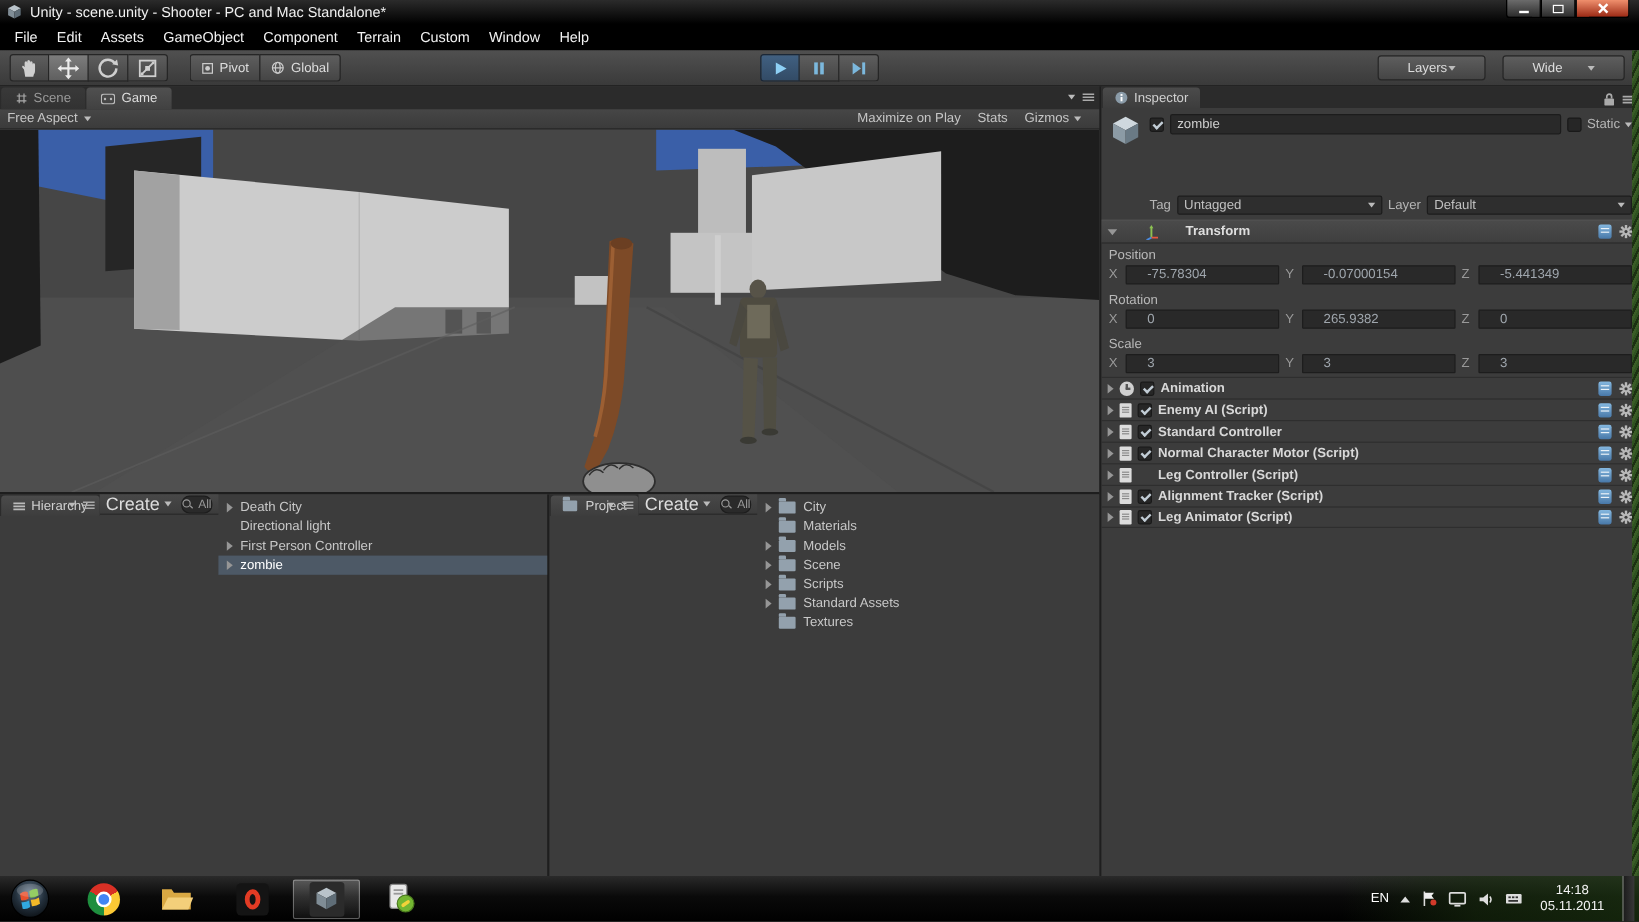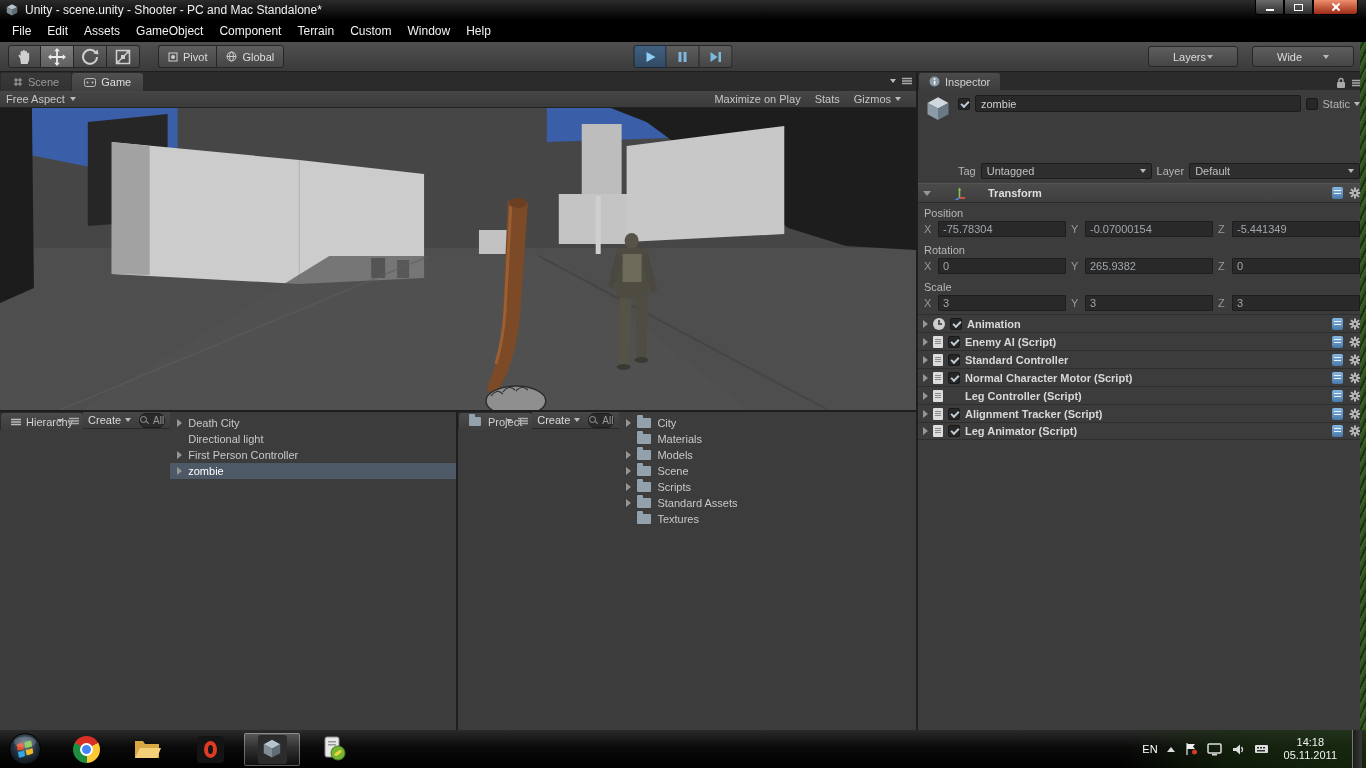--- a/index.html
+++ b/index.html
@@ -63,21 +63,21 @@
   .game-view { flex:1; background:#484848; position:relative; overflow:hidden; }
   .game-view svg { display:block; width:100%; height:100%; }
 
   
   .panel { display:flex; flex-direction:row; background:#3c3c3c; }
   .hierarchy-panel { width:458px; border-right:2px solid #1e1e1e; }
   .project-panel { flex:1; }
   .ptabs { height:18px; background:#2b2b2b; display:flex; align-items:flex-end; position:relative; }
   .ptab { height:17px; padding:0 10px; display:flex; align-items:center; gap:5px; font-size:11px; color:#d0d0d0; background:linear-gradient(#4b4b4b,#3d3d3d); border-radius:3px 3px 0 0; margin-left:1px; }
   .panel-bar { height:17px; background:linear-gradient(#484848,#3c3c3c); border-bottom:1px solid #2a2a2a; display:flex; align-items:center; padding:0 5px; gap:8px; }
-  .create-btn { display:flex; align-items:center; gap:4px; font-size:11px; color:#ddd;justify-content:flex-end; }
+  .create-btn { display:flex; align-items:center; gap:4px; font-size:15px; color:#ddd;justify-content:flex-end; }
   .search-box { flex:1; height:15px; background:#2a2a2a; border:1px solid #1d1d1d; border-radius:7px; display:flex; align-items:center; justify-content:center; gap:4px; color:#999; font-size:10px; }
   .mag { width:9px; height:9px; position:relative; }
   .mag::before { content:""; position:absolute; left:0; top:0; width:5px; height:5px; border:1px solid #999; border-radius:50%; }
   .mag::after { content:""; position:absolute; left:6px; top:6px; width:3px; height:1px; background:#999; transform:rotate(45deg); }
   .tree { flex:1; padding-top:3px; }
   .tree-row { height:16px; display:flex; align-items:center; padding-left:4px; font-size:11px; color:#c8c8c8; gap:4px; }
   .tree-row.selected { background:#4d5966; color:#fff; }
   .arrow-slot { width:10px; display:flex; justify-content:center; }
   .tri-r { width:0; height:0; border-left:5px solid #969696; border-top:4px solid transparent; border-bottom:4px solid transparent; }
   .tri-d { width:0; height:0; border-top:5px solid #969696; border-left:4px solid transparent; border-right:4px solid transparent; }
@@ -93,21 +93,21 @@
   .insp-row2 { display:flex; align-items:center; gap:5px; font-size:11px; color:#b5b5b5;margin-top:48px; }
   .name-field { flex:1; height:17px; background:#292929; border:1px solid #1c1c1c; border-radius:2px; color:#cfcfcf; font-size:11px; display:flex; align-items:center; padding-left:5px; }
   .static-wrap { display:flex; align-items:center; gap:4px; color:#b5b5b5; font-size:11px; }
   .dropdown-field { height:16px; background:#2e2e2e; border:1px solid #1c1c1c; border-radius:2px; color:#c0c0c0; display:flex; align-items:center; justify-content:space-between; padding:0 5px; flex:1; }
   .comp-header { height:20px; display:flex; align-items:center; gap:22px; padding:0 5px; background:linear-gradient(#4a4a4a,#3f3f3f); border-top:1px solid #545454; border-bottom:1px solid #2b2b2b; }
   .comp-title { font-size:11px; font-weight:bold; color:#dedede; }
   .comp-right { margin-left:auto; display:flex; gap:6px; align-items:center; }
   .t-label { font-size:11px; color:#b8b8b8; padding:4px 6px 1px; }
   .t-fields { display:flex; align-items:center; gap:5px; padding:1px 6px 3px; }
   .axis-lab { font-size:11px; color:#999; width:9px; }
-  .num-field { flex:1; height:16px; background:#292929; border:1px solid #1d1d1d; color:#9fa6ad; font-size:11px; display:flex; align-items:center; padding-left:4px; border-radius:1px; }
+  .num-field { flex:1; height:16px; background:#292929; border:1px solid #1d1d1d; color:#9fa6ad; font-size:11px; display:flex; align-items:center; padding-left:17px; border-radius:1px; }
   .comp-row { height:18px; display:flex; align-items:center; gap:5px; padding:0 5px; border-top:1px solid #2e2e2e; }
   .comp-row.last { border-bottom:1px solid #2e2e2e; }
   .comp-name { font-size:11px; font-weight:bold; color:#d8d8d8; }
   .cb { width:12px; height:12px; background:#262626; border:1px solid #191919; border-radius:2px; position:relative; }
   .cb.on::after { content:""; position:absolute; left:2px; top:2px; width:6px; height:3px; border-left:2px solid #c2cdd6; border-bottom:2px solid #c2cdd6; transform:rotate(-45deg); }
   .cb-spacer { width:12px; }
   .page-icon { width:10px; height:12px; background:#dcdcdc; border-radius:1px; position:relative; }
   .page-icon::after { content:""; position:absolute; left:2px; top:3px; width:6px; height:1px; background:#8a8a8a; box-shadow:0 2px 0 #8a8a8a,0 4px 0 #8a8a8a; }
   .anim-icon { width:12px; height:12px; border-radius:50%; background:#d0d0d0; position:relative; }
   .anim-icon::before { content:""; position:absolute; left:5px; top:5px; width:4px; height:2px; background:#555; }

